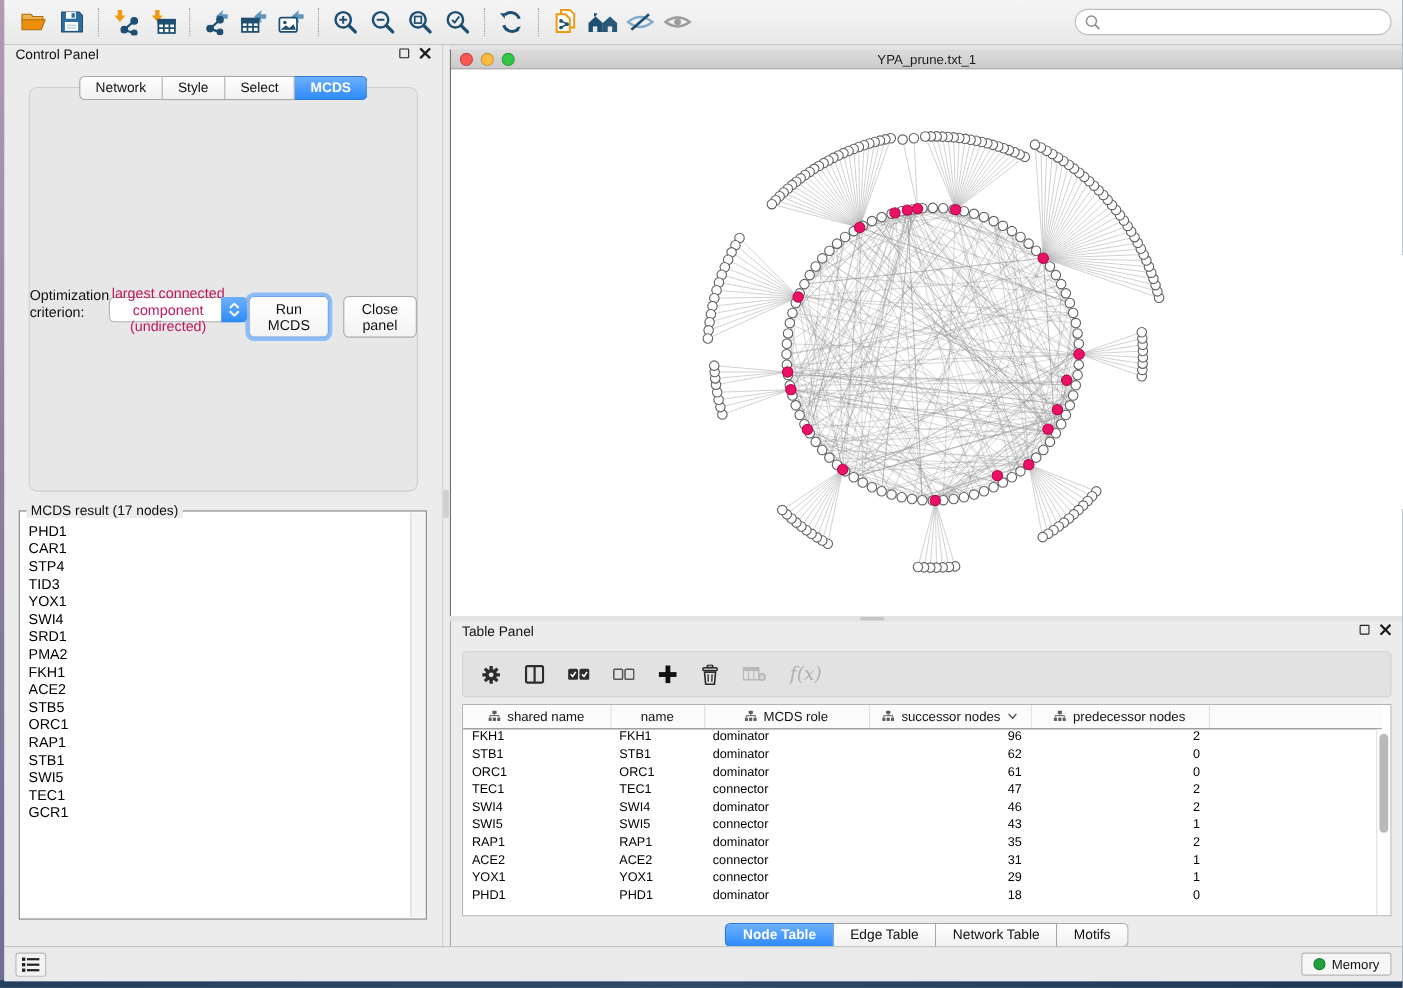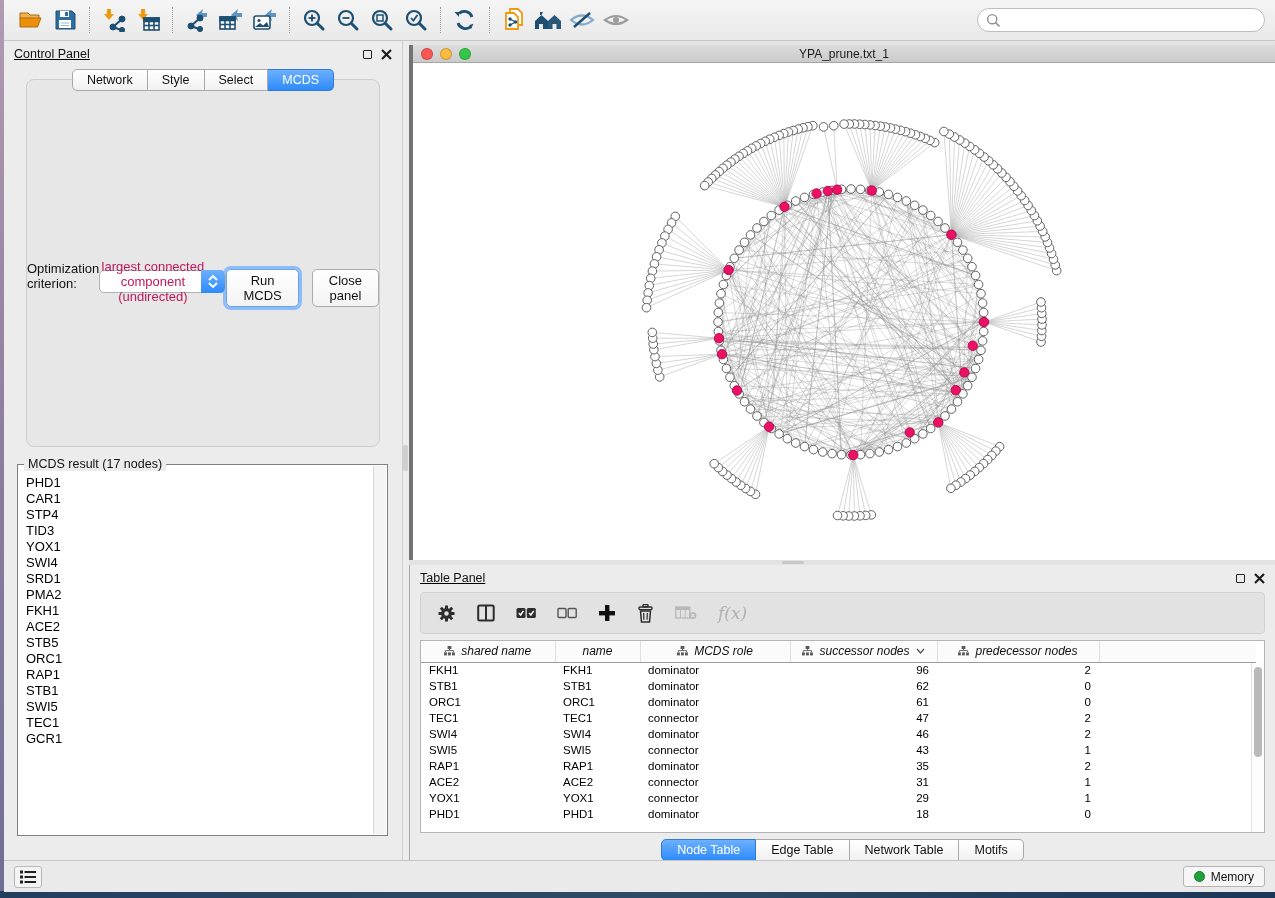--- a/index.html
+++ b/index.html
@@ -23,31 +23,31 @@
     border-radius:4px; }
   .tb-sep { width:1px; height:26px; border-left:1px dotted #9a9a9a; margin:0 7px; }
   .tb-search { margin-left:auto; width:288px; height:24px; background:#fff;
     border:1px solid #bdbdbd; border-radius:13px; display:flex; align-items:center;
     padding:0 8px; }
   .tb-search input { border:none; outline:none; flex:1; font-size:12px; background:transparent; }
 
   
   .control-panel { position:absolute; left:0; top:41px; width:399px; bottom:32px;
     background:#ececec; border-right:1px solid #cfcfcf; }
-  .panel-titlebar { height:24px; display:flex; align-items:center; padding:2px 10px 0;text-decoration:underline; }
+  .panel-titlebar { height:24px; display:flex; align-items:flex-start; padding:2px 10px 0; }
   .panel-title { font-size:12.5px; color:#111; }
   .panel-icons { margin-left:auto; display:flex; align-items:center; gap:9px; }
   .float-box { width:9px; height:9px; border:1.6px solid #222; border-radius:1px; display:inline-block; }
 
   .cp-tabs { display:flex; justify-content:center; position:relative; z-index:2; margin-top:4px; }
   .seg button { font-size:12.5px; color:#111; padding:3px 14px; cursor:default;
     background:linear-gradient(#ffffff,#f1f1f1); border:1px solid #a8a8a8; border-left-width:0; }
   .seg button:first-child { border-left-width:1px; border-radius:5px 0 0 5px; }
   .seg button:last-child { border-radius:0 5px 5px 0; }
-  .seg button.active { background:linear-gradient(#6db0fe,#2e8bfb); color:#fff; border-color:#2f7ad8; }
+  .seg button.active { background:linear-gradient(#6db0fe,#2e8bfb); color:#fff; border-color:#2f7ad8;font-weight:bold; }
 
   .cp-body { margin:-12px 22px 0; border:1px solid #cdcdcd; border-radius:8px;
     background:#e7e7e7; height:368px; padding-top:36px; position:relative; z-index:1;
     display:flex; flex-direction:row; align-items:center; }
   .opt-label { font-size:13px; color:#111; margin-bottom:10px; }
   .dropdown { width:314px; height:23px; background:#fff; border:1px solid #b3b3b3;
     border-radius:5px; display:flex; align-items:center; position:relative; }
   .dropdown-value { flex:1; text-align:center; font-size:13px; color:#be185d; padding-right:20px; }
   .dropdown-stepper { position:absolute; right:0; top:-1px; width:24px; height:23px;
     background:linear-gradient(#6db0fe,#2e8bfb); border-radius:0 5px 5px 0;
@@ -65,21 +65,21 @@
     font-size:13px; color:#000; line-height:16px; }
   .mcds-scroll { position:absolute; top:1px; right:1px; bottom:1px; width:13px;
     background:#f4f4f4; border-left:1px solid #d8d8d8; }
 
   
   .right-col { position:absolute; left:405px; top:41px; right:0; bottom:32px; background:#e3e3e3; }
   .vsplit-grip { position:absolute; left:399px; top:445px; width:5px; height:26px;
     background:#d0d0d0; border-radius:2px; }
 
   .network-window { position:absolute; top:4px; left:0; right:0; height:515px;
-    border-left:4px solid #737373; }
+    border-left:1px solid #737373; }
   .net-titlebar { height:18px; background:linear-gradient(#dcdcdc,#cbcbcb);
     border-bottom:1px solid #a5a5a5; display:flex; align-items:center; padding:0 8px; position:relative; }
   .traffic { display:flex; gap:7px; }
   .light { width:12px; height:12px; border-radius:50%; border:0.5px solid rgba(0,0,0,.2); }
   .net-title { position:absolute; left:0; right:0; text-align:center; font-size:12px; color:#1c1c1c; }
   .net-canvas { height:497px; background:#fff; }
   .net-canvas svg { display:block; }
 
   .hsplit { position:absolute; top:519px; left:0; right:0; height:5px; background:#e3e3e3; }
   .hsplit-grip { position:absolute; left:373px; top:1px; width:22px; height:3px;
@@ -93,21 +93,21 @@
     padding-left:16px; gap:21px; }
   .tp-ico { display:flex; align-items:center; justify-content:center; }
   .fx-label { font-family:"DejaVu Serif", serif; font-style:italic; font-size:17px; color:#b0b0b0; }
 
   .tablewrap { margin:6px 10px 0; height:193px; border:1px solid #b5b5b5;
     background:#fff; position:relative; overflow:hidden; }
   table.nodes { border-collapse:collapse; table-layout:fixed; width:835px; }
   table.nodes th { height:21px; font-weight:normal; font-size:12px; color:#111;
     background:#fbfbfb; border-right:1px solid #e0e0e0; border-bottom:1px solid #9c9c9c;
     text-align:center; white-space:nowrap; overflow:hidden; }
-  table.nodes th .th-inner { display:flex; align-items:center; justify-content:center; gap:6px;font-style:italic; }
+  table.nodes th .th-inner { display:flex; align-items:center; justify-content:center; gap:6px; }
   table.nodes th.filler { border-right:none; }
   table.nodes td { height:16px; font-size:11.5px; color:#000; padding:0 8px;
     white-space:nowrap; overflow:hidden; }
   td.c3, td.c4 { text-align:right; }
   td.c3 { padding-right:42px; } td.c4 { padding-right:52px; }
   .tbl-scroll { position:absolute; top:22px; right:0; bottom:0; width:13px;
     background:#fdfdfd; border-left:1px solid #e2e2e2; }
   .tbl-thumb { position:absolute; top:4px; left:2px; width:8px; height:90px;
     background:#b9b9b9; border-radius:4px; }
 

